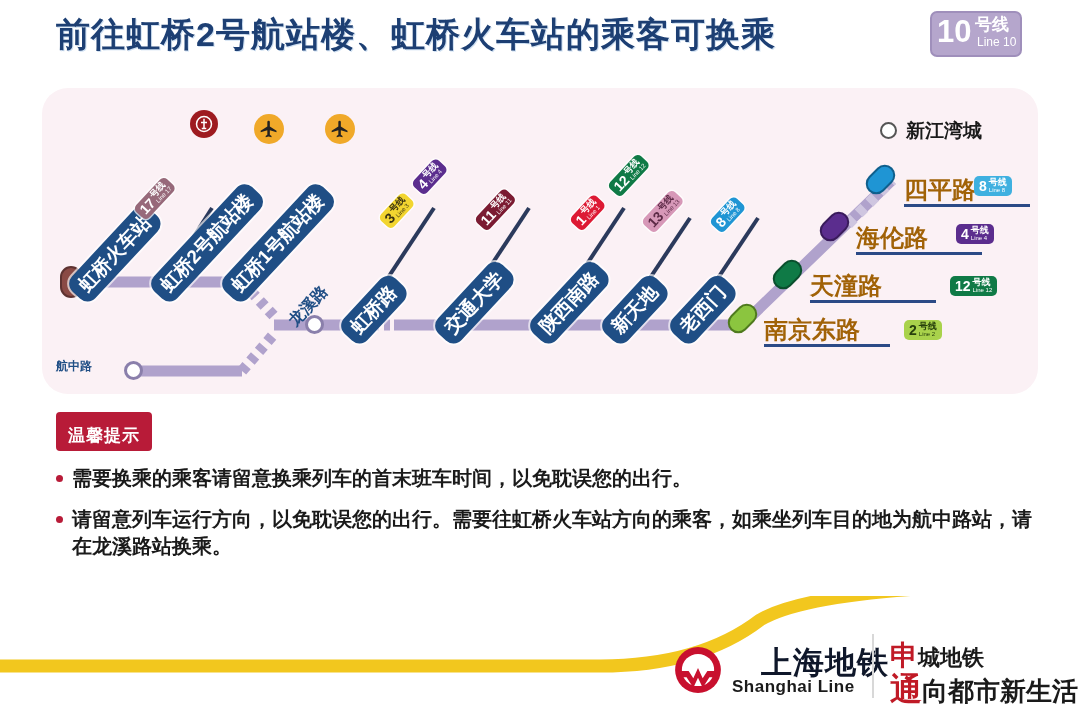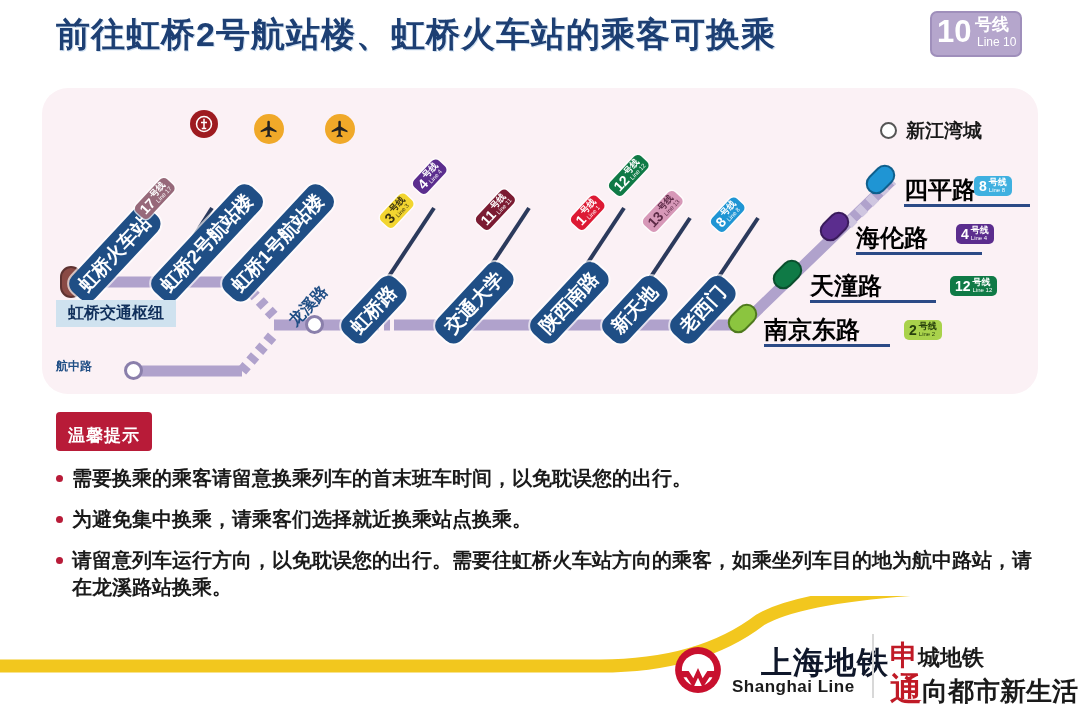--- a/index.html
+++ b/index.html
@@ -74,21 +74,21 @@
     box-shadow: 0 0 0 1.5px rgba(255,255,255,.7);
   }
   .lb-num { font-size: 14px; font-weight: bold; line-height: 1; margin-right: 2px; }
   .lb-txt { display: flex; flex-direction: column; line-height: 1; }
   .lb-cn { font-size: 9px; font-weight: bold; }
   .lb-en { font-size: 6px; }
 
   
   .r-stn {
     position: absolute;
-    color: #000000; font-weight: bold; white-space: nowrap;
+    color: #a16207; font-weight: bold; white-space: nowrap;
   }
   .r-underline {
     position: absolute; height: 3px; background: #2b4a86;
   }
   .r-badge {
     position: absolute;
     border-radius: 5px; padding: 2px 5px 3px 5px;
     display: flex; align-items: center; white-space: nowrap;
   }
 
@@ -236,22 +236,20 @@
     <span>陕西南路</span></div>
   <div class="stn-label" style="left:579px;top:228px;font-size:19px;transform:rotate(-47deg);">
     <span>新天地</span></div>
   <div class="stn-label" style="left:647px;top:228px;font-size:19px;transform:rotate(-47deg);">
     <span>老西门</span></div>
 
   <div class="plain-label" style="left:258px;top:222px;font-size:16px;transform:rotate(-47deg);transform-origin:left bottom;">
     <span>龙溪路</span></div>
   <div class="plain-label" style="left:14px;top:270px;font-size:12px;">
     <span>航中路</span></div>
-  <div class="hub-label" style="left:14px;top:212px;font-size:16px;">
-    <span>虹桥交通枢纽</span></div>
 
   <div class="line-badge" style="left:349px;top:124px;background:#f2d530;color:#3a3212;transform:rotate(-47deg);">
     <span class="lb-num">3</span>
     <span class="lb-txt">
         <span class="lb-cn">号线</span>
     <span class="lb-en">Line 3</span>
       </span>
     </div>
   <div class="line-badge" style="left:382px;top:90px;background:#5b2d8e;color:#ffffff;transform:rotate(-47deg);">
     <span class="lb-num">4</span>
@@ -367,24 +365,20 @@
   <div class="plain-label" style="left:864px;top:30px;font-size:19px;color:#1a1a1a;">
     <span>新江湾城</span></div>
 </div>
 
 <div class="tips">
   <div class="tips-badge">温馨提示</div>
 
   <div class="tip-row">
     <div class="tip-dot"></div>
     <div class="tip-text">需要换乘的乘客请留意换乘列车的首末班车时间，以免耽误您的出行。</div>
-  </div>
-  <div class="tip-row">
-    <div class="tip-dot"></div>
-    <div class="tip-text">为避免集中换乘，请乘客们选择就近换乘站点换乘。</div>
   </div>
   <div class="tip-row">
     <div class="tip-dot"></div>
     <div class="tip-text">请留意列车运行方向，以免耽误您的出行。需要往虹桥火车站方向的乘客，如乘坐列车目的地为航中路站，请在龙溪路站换乘。</div>
   </div>
 </div>
 
 <div class="footer">
   <svg class="footer-sw" width="1080" height="118">
     <path d="M -10 70 L 600 70 Q 700 70 760 24 Q 820 -12 1090 -12" stroke="#f2c71e" stroke-width="13" fill="none" stroke-linecap="round"></path>

